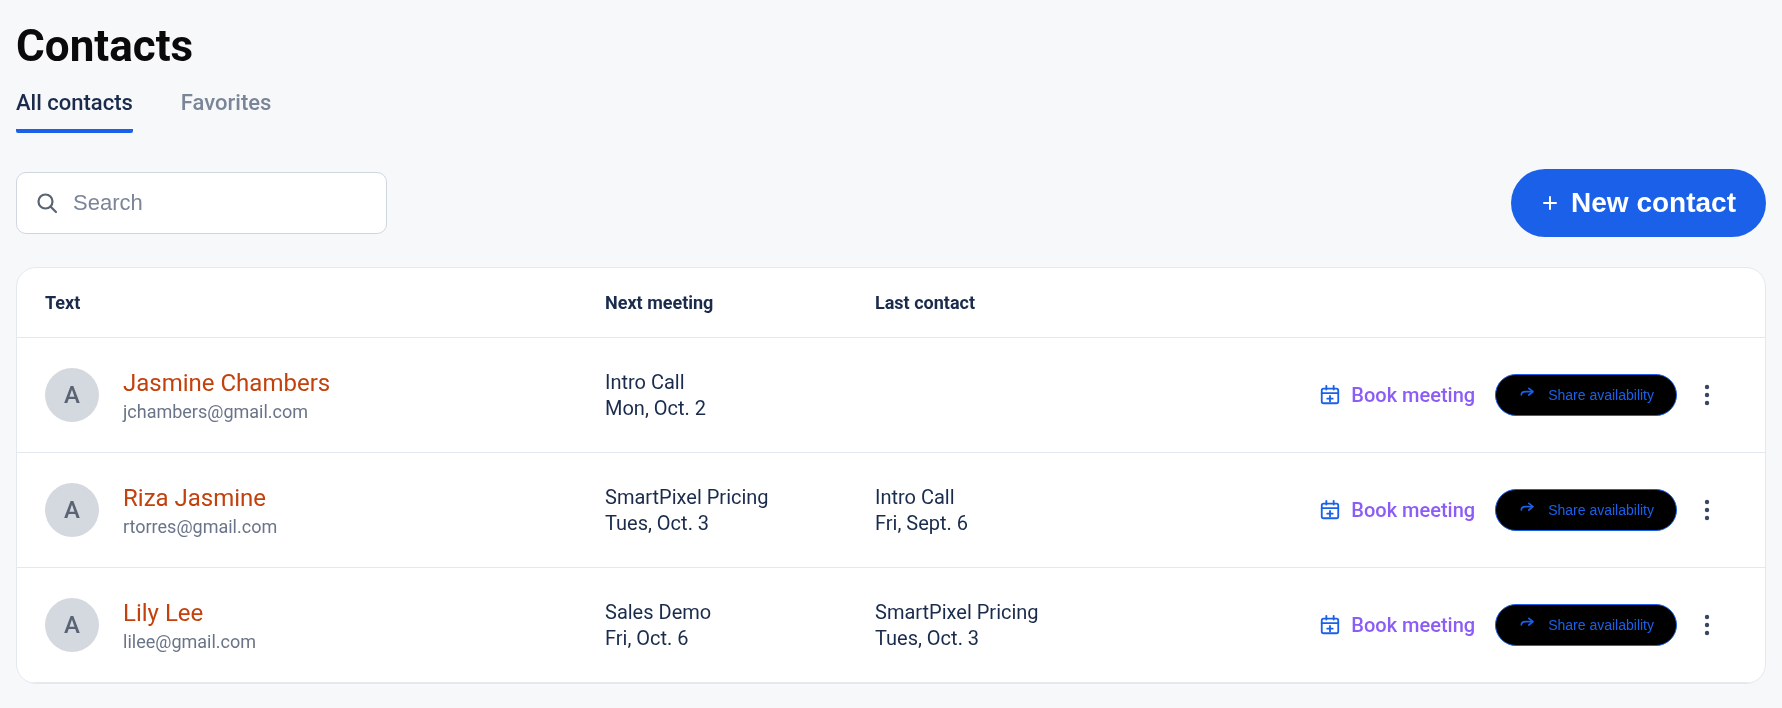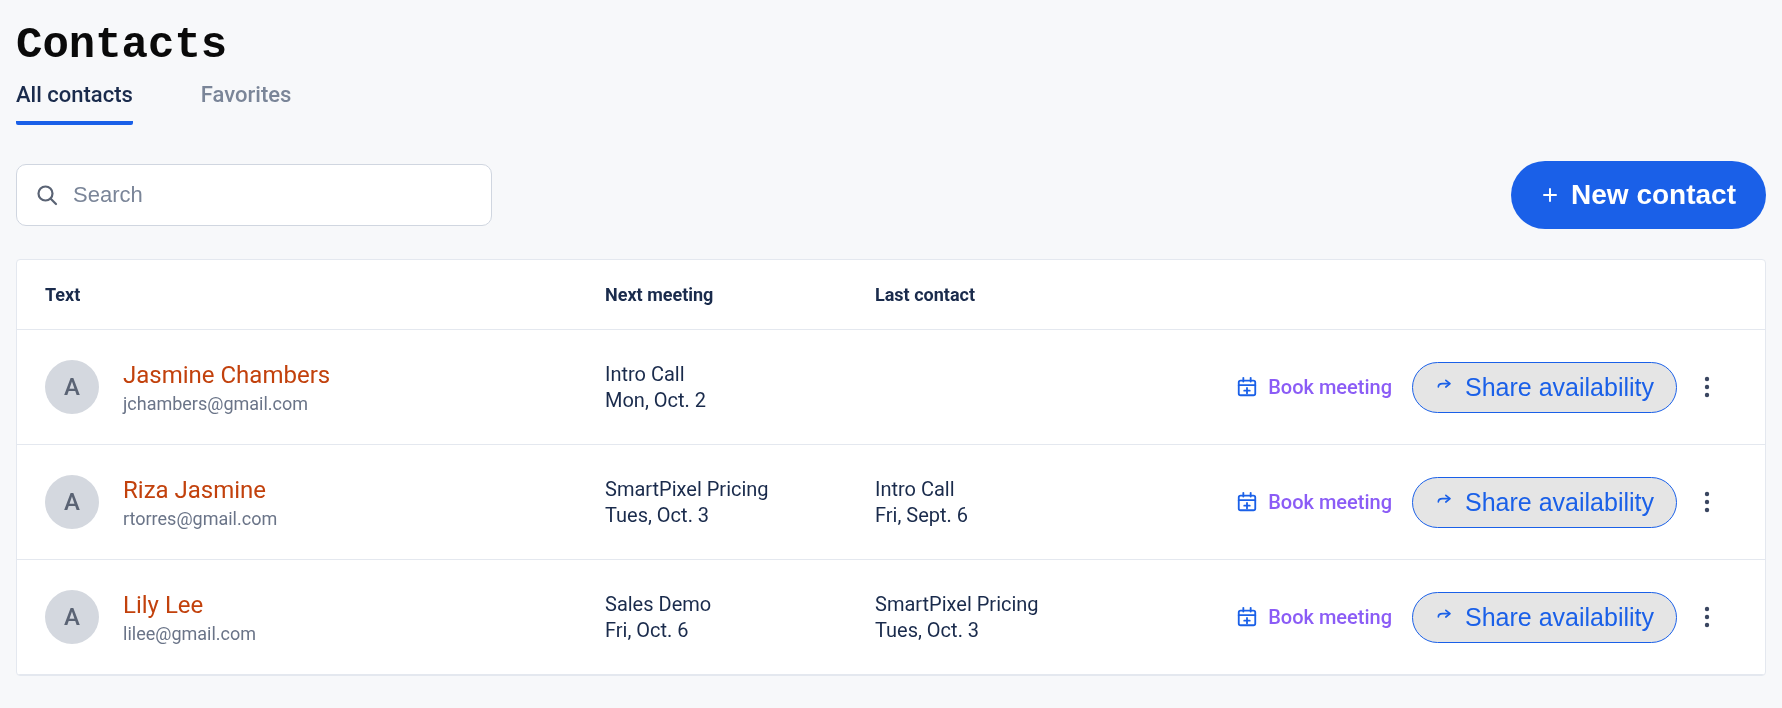--- a/index.html
+++ b/index.html
@@ -9,26 +9,25 @@
       color: #0a2540;
       width: 1782px;
       height: 708px;
       padding: 20px 16px 0 16px;
       overflow: hidden;
     }
     .page-title {
       font-size: 44px;
       font-weight: 700;
       color: #0a0a0a;
-      margin-bottom: 12px;
-      font-family: Liberation Mono, monospace;
+      margin-bottom: 18px;
     }
     .tabs {
       display: flex;
-      gap: 68px;
+      gap: 48px;
       margin-bottom: 0;
     }
     .tab {
       font-size: 22px;
       font-weight: 500;
       color: #7a8598;
       padding-bottom: 14px;
       cursor: pointer;
       border-bottom: 4px solid transparent;
       border-radius: 2px;
@@ -38,21 +37,21 @@
       border-bottom-color: #1a60e8;
     }
     .toolbar {
       display: flex;
       justify-content: space-between;
       align-items: center;
       margin-top: 36px;
       margin-bottom: 30px;
     }
     .search-box {
-      width: 476px;
+      width: 371px;
       height: 62px;
       border: 1.5px solid #d0d6e0;
       border-radius: 10px;
       background: #fff;
       display: flex;
       align-items: center;
       padding: 0 18px;
       gap: 14px;
     }
     .search-box input {
@@ -73,21 +72,21 @@
       font-size: 28px;
       font-weight: 600;
       display: flex;
       align-items: center;
       gap: 12px;
       cursor: pointer;
     }
     .table-card {
       background: #fff;
       border: 1px solid #e4e8ef;
-      border-radius: 4px;
+      border-radius: 20px;
       overflow: hidden;
     }
     .table-header, .table-row {
       display: grid;
       grid-template-columns: 560px 270px 340px 1fr 60px;
       align-items: center;
       padding: 0 28px;
     }
     .table-header {
       height: 70px;
@@ -151,24 +150,24 @@
       font-size: 20px;
       font-weight: 500;
       cursor: pointer;
     }
     .share-btn {
       display: flex;
       align-items: center;
       gap: 10px;
       color: #1a60e8;
       border: 1.5px solid #1a60e8;
-      background: #e5e5e5;
+      background: #000000;
       border-radius: 30px;
       padding: 10px 22px;
-      font-size: 25px;
+      font-size: 14px;
       font-weight: 500;
       cursor: pointer;
     }
     .more-cell {
       display: flex;
       justify-content: center;
       color: #3a4660;
       cursor: pointer;
     }
     svg { display: block; }

